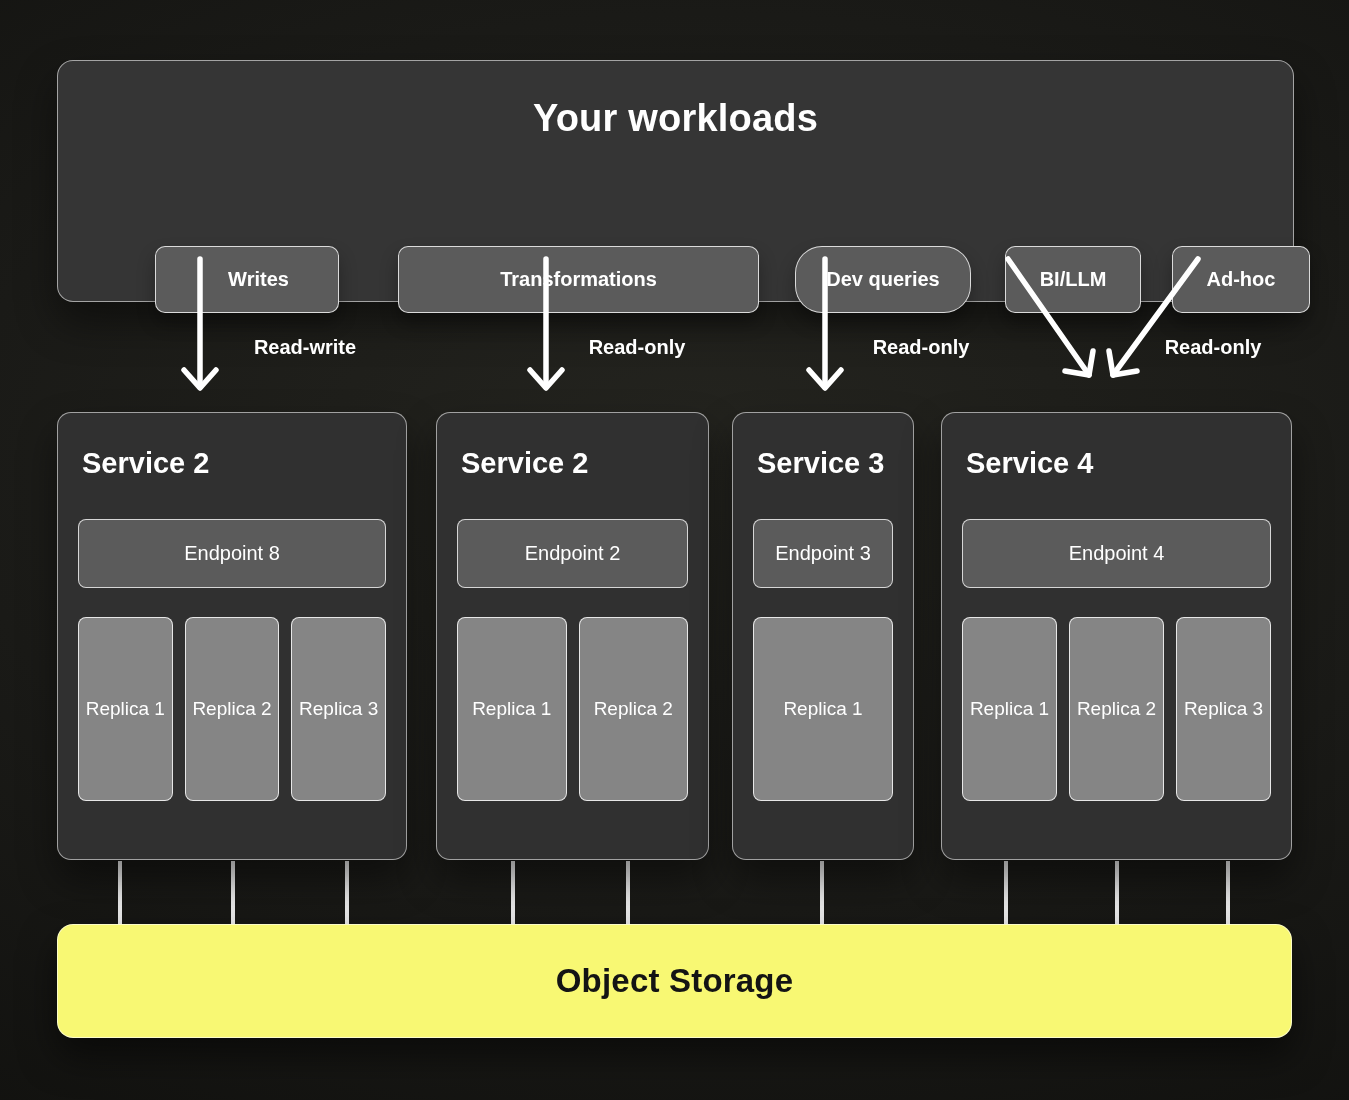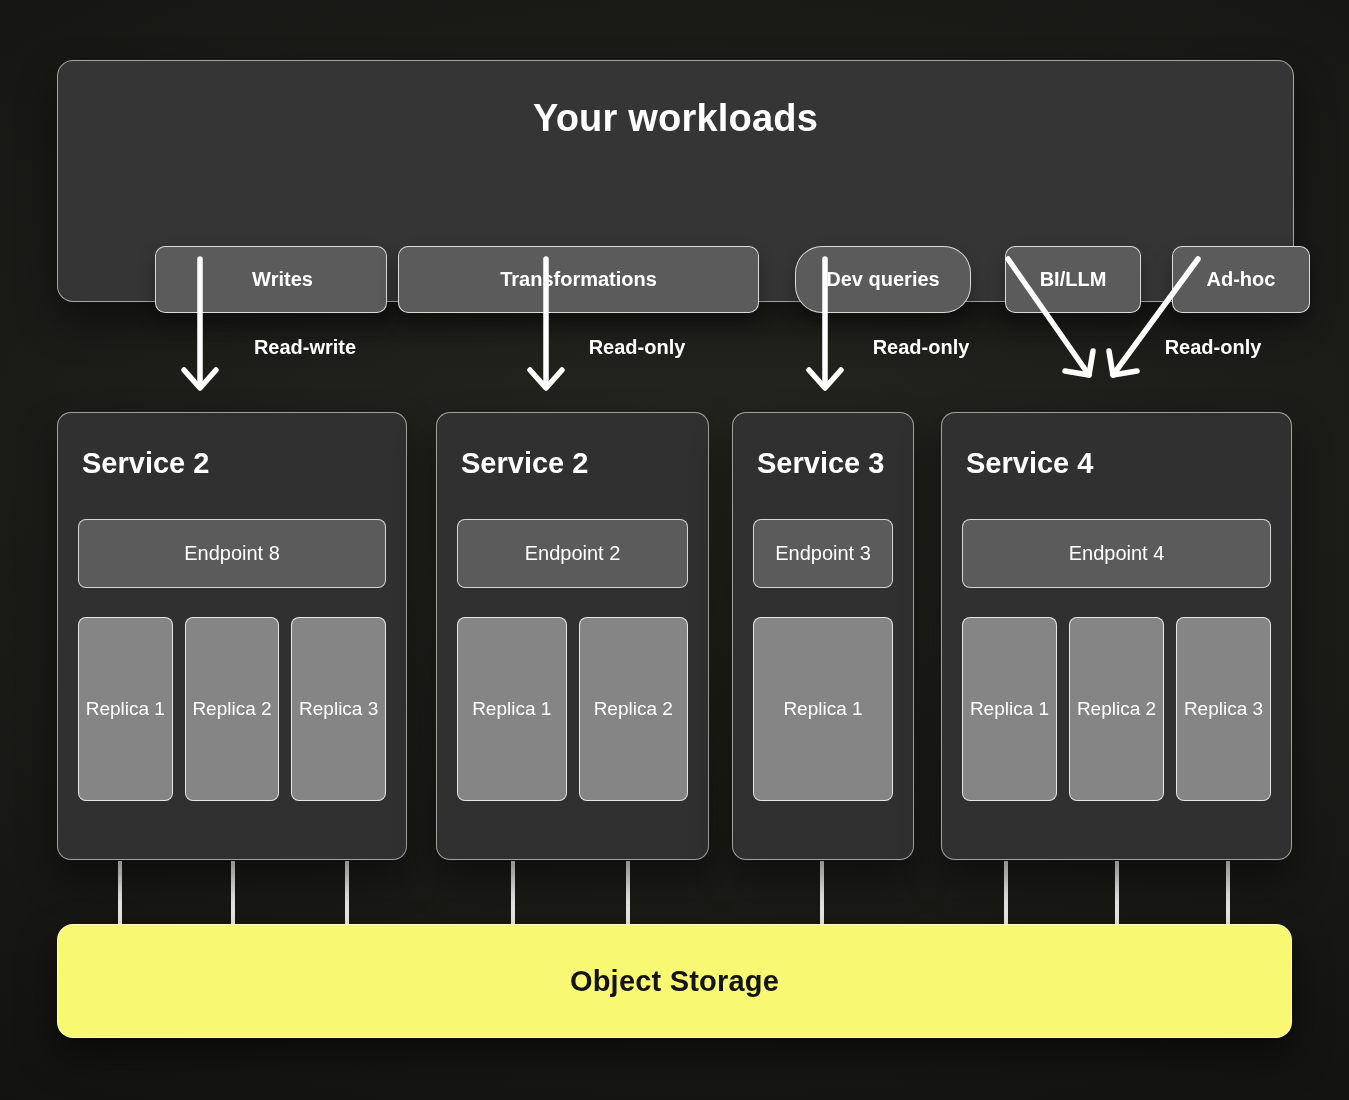--- a/index.html
+++ b/index.html
@@ -44,21 +44,21 @@
     border: 1.5px solid rgba(255,255,255,0.78);
     border-radius: 10px;
     display: flex;
     align-items: center;
     justify-content: center;
     font-size: 20px;
     font-weight: 600;
     color: #ffffff;
     box-shadow: 0 10px 18px rgba(0,0,0,0.30);
   }
-  .chip-writes          { left: 97px;   width: 232px; padding-left: 23px; }
+  .chip-writes          { left: 97px;   width: 184px; padding-left: 23px; }
   .chip-transformations { left: 340px;  width: 361px; }
   .chip-dev-queries     { left: 737px;  width: 176px; border-radius: 27px; }
   .chip-bi-llm          { left: 947px;  width: 136px; }
   .chip-ad-hoc          { left: 1114px; width: 138px; }
 
   
   .overlay {
     position: absolute;
     left: 0; top: 0;
     width: 1349px; height: 1100px;
@@ -142,21 +142,21 @@
     box-sizing: border-box;
     background: #f8f873;
     border: 1px solid rgba(255,255,255,0.6);
     border-radius: 16px;
     display: flex;
     align-items: center;
     justify-content: center;
     box-shadow: 0 18px 36px rgba(0,0,0,0.5);
   }
   .storage-label {
-    font-size: 29px;
+    font-size: 33px;
     font-weight: 700;
     color: #141414;
     letter-spacing: 0.2px;
   }
 </style>
 </head>
 <body>
 
 <div class="canvas">
 

